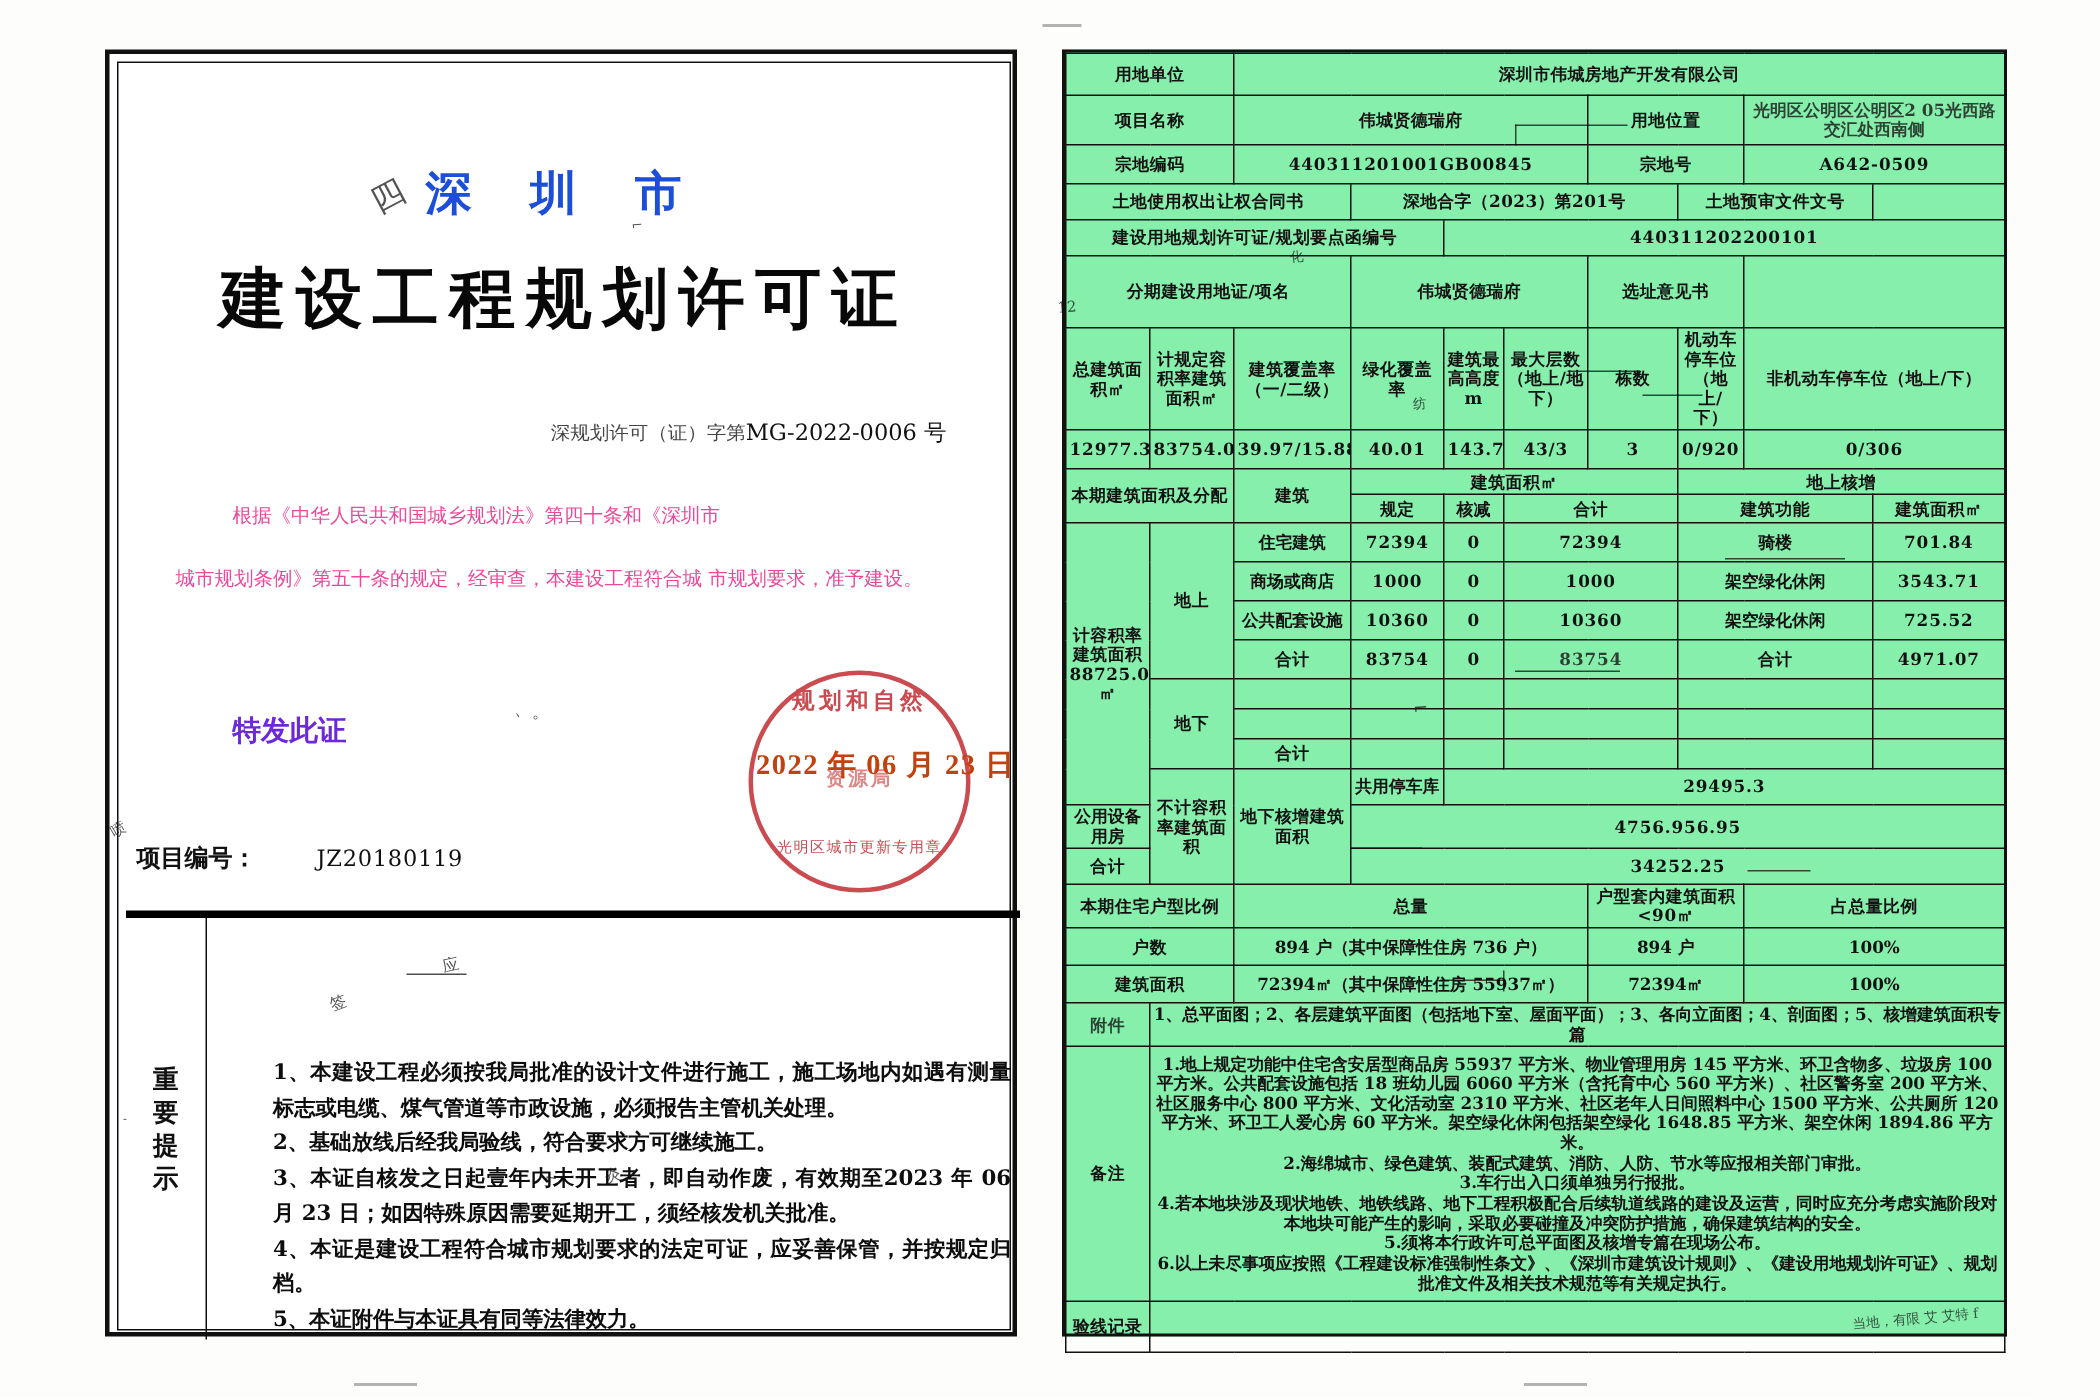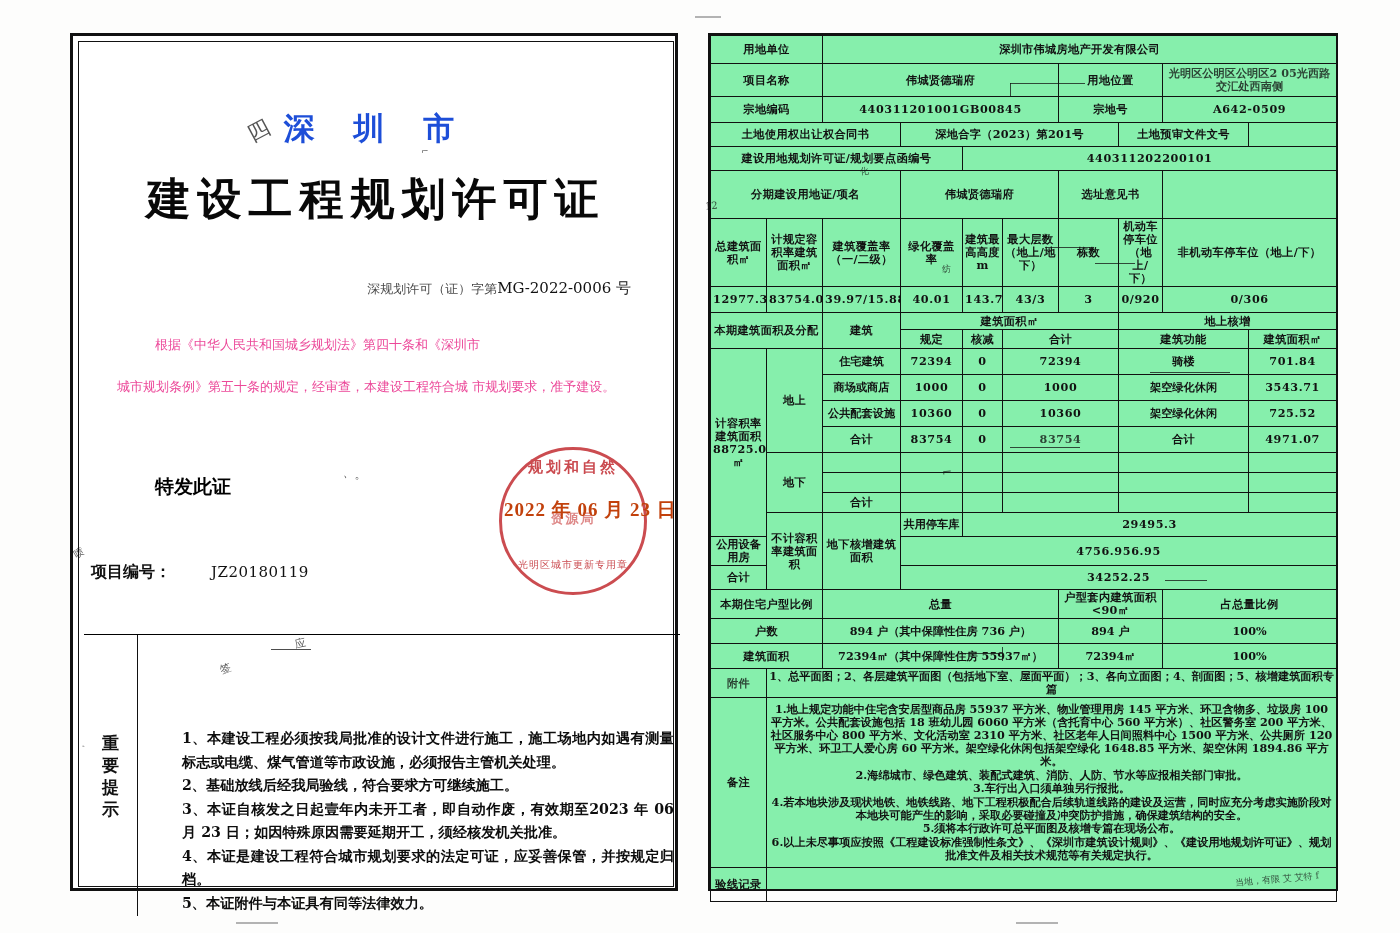--- a/index.html
+++ b/index.html
@@ -75,21 +75,21 @@
     color: #ec4899;
     font-family: "DejaVu Serif", "Liberation Serif", serif;
     text-align: justify;
   }
   .cert-body .indent { display: block; text-indent: 38px; }
   .cert-issue {
     position: absolute;
     left: 76px; top: 432px;
     font-size: 19px;
     font-weight: 700;
-    color: #000000;
+    color: #6d28d9;
     font-family: Liberation Mono, monospace;
   }
   .cert-date {
     position: absolute;
     left: 425px; top: 455px;
     font-size: 19px;
     font-weight: 600;
     color: #c2410c;
     font-family: Liberation Serif, serif;
     letter-spacing: 1px;
@@ -152,23 +152,23 @@
     color: #c5302f;
     font-weight: 700;
     letter-spacing: 2px;
     font-family: "DejaVu Serif", "Liberation Serif", serif;
     opacity: 0.7;
   }
 
   
   #notes-box {
     position: absolute;
-    left: 5px; top: 592px;
+    left: 5px; top: 565px;
     width: 596px; height: 281px;
-    border-top: 1px solid #000000;
+    border-top: 5px solid #000000;
   }
   #notes-label {
     position: absolute;
     left: 0; top: 0;
     width: 54px; height: 281px;
     border-right: 1px solid #111;
     display: flex; align-items: center; justify-content: center;
   }
   #notes-label span {
     font-size: 17px;

